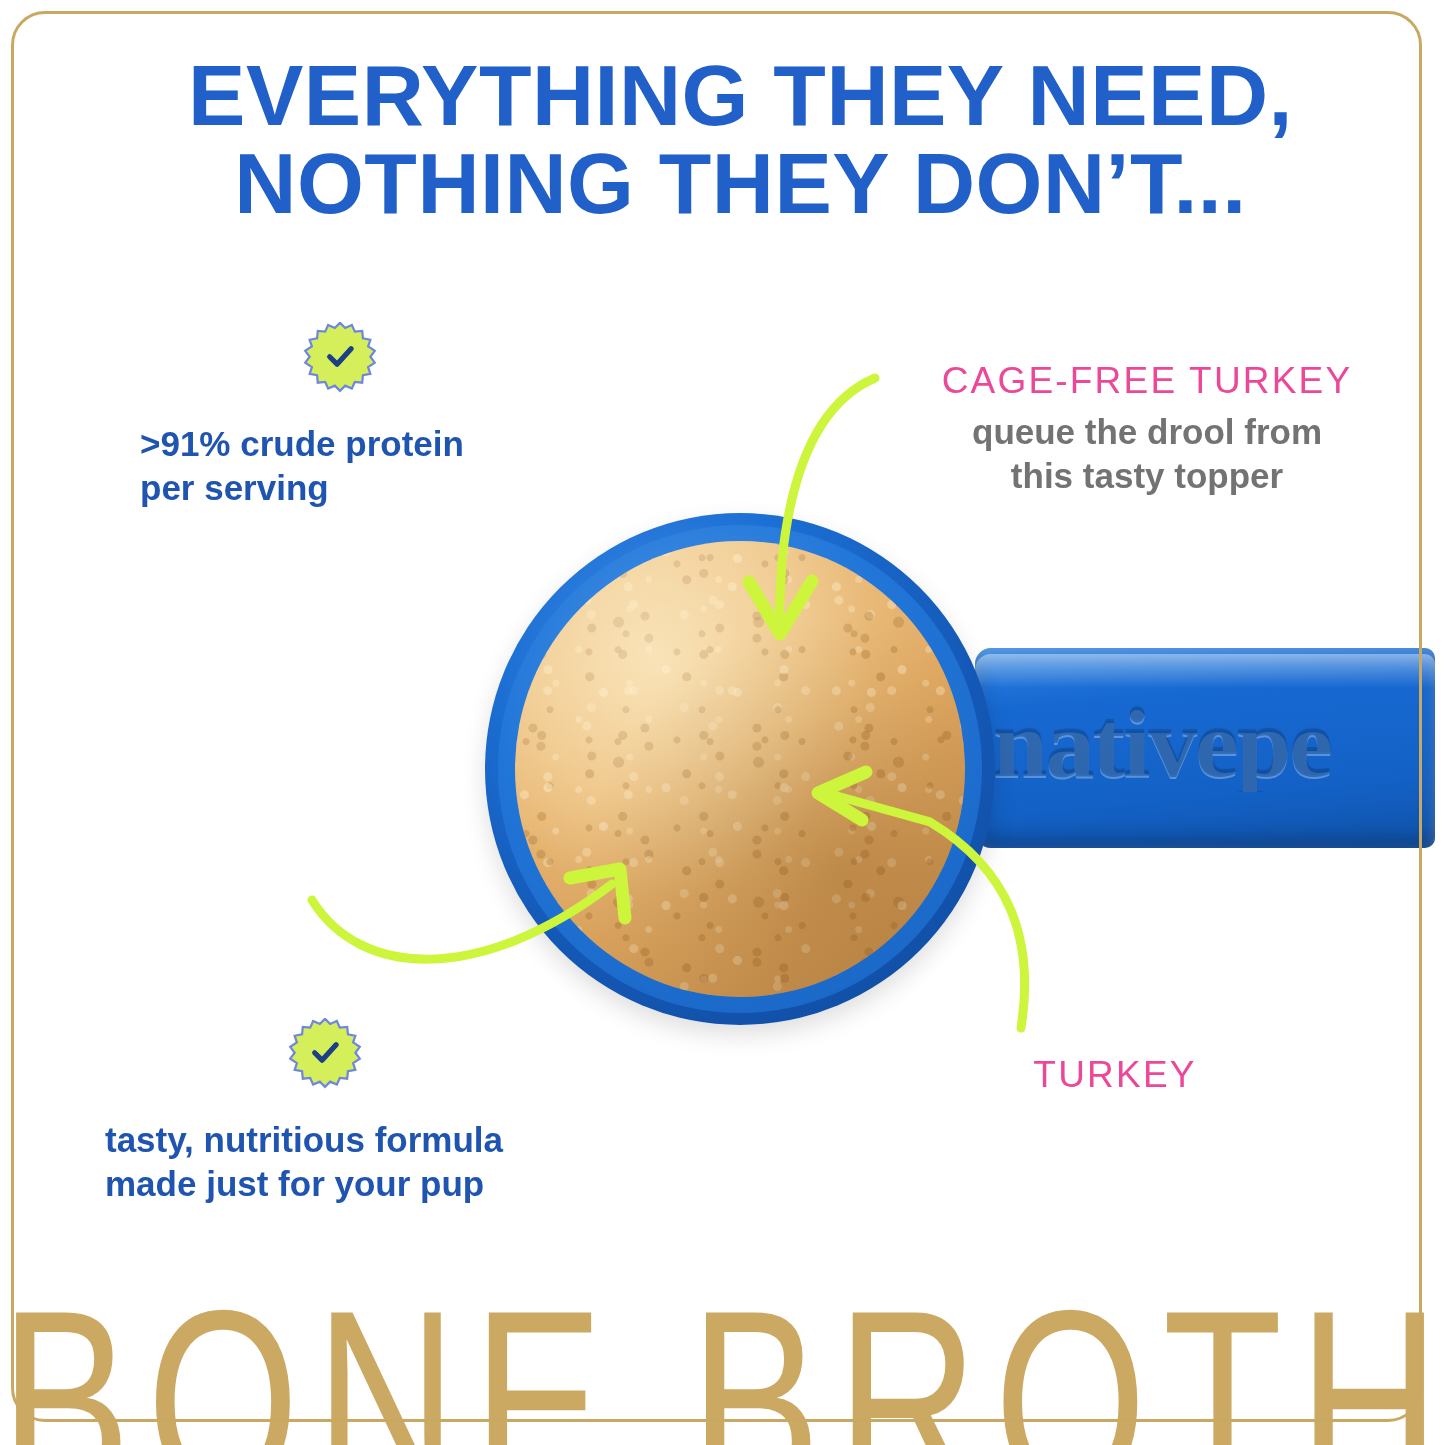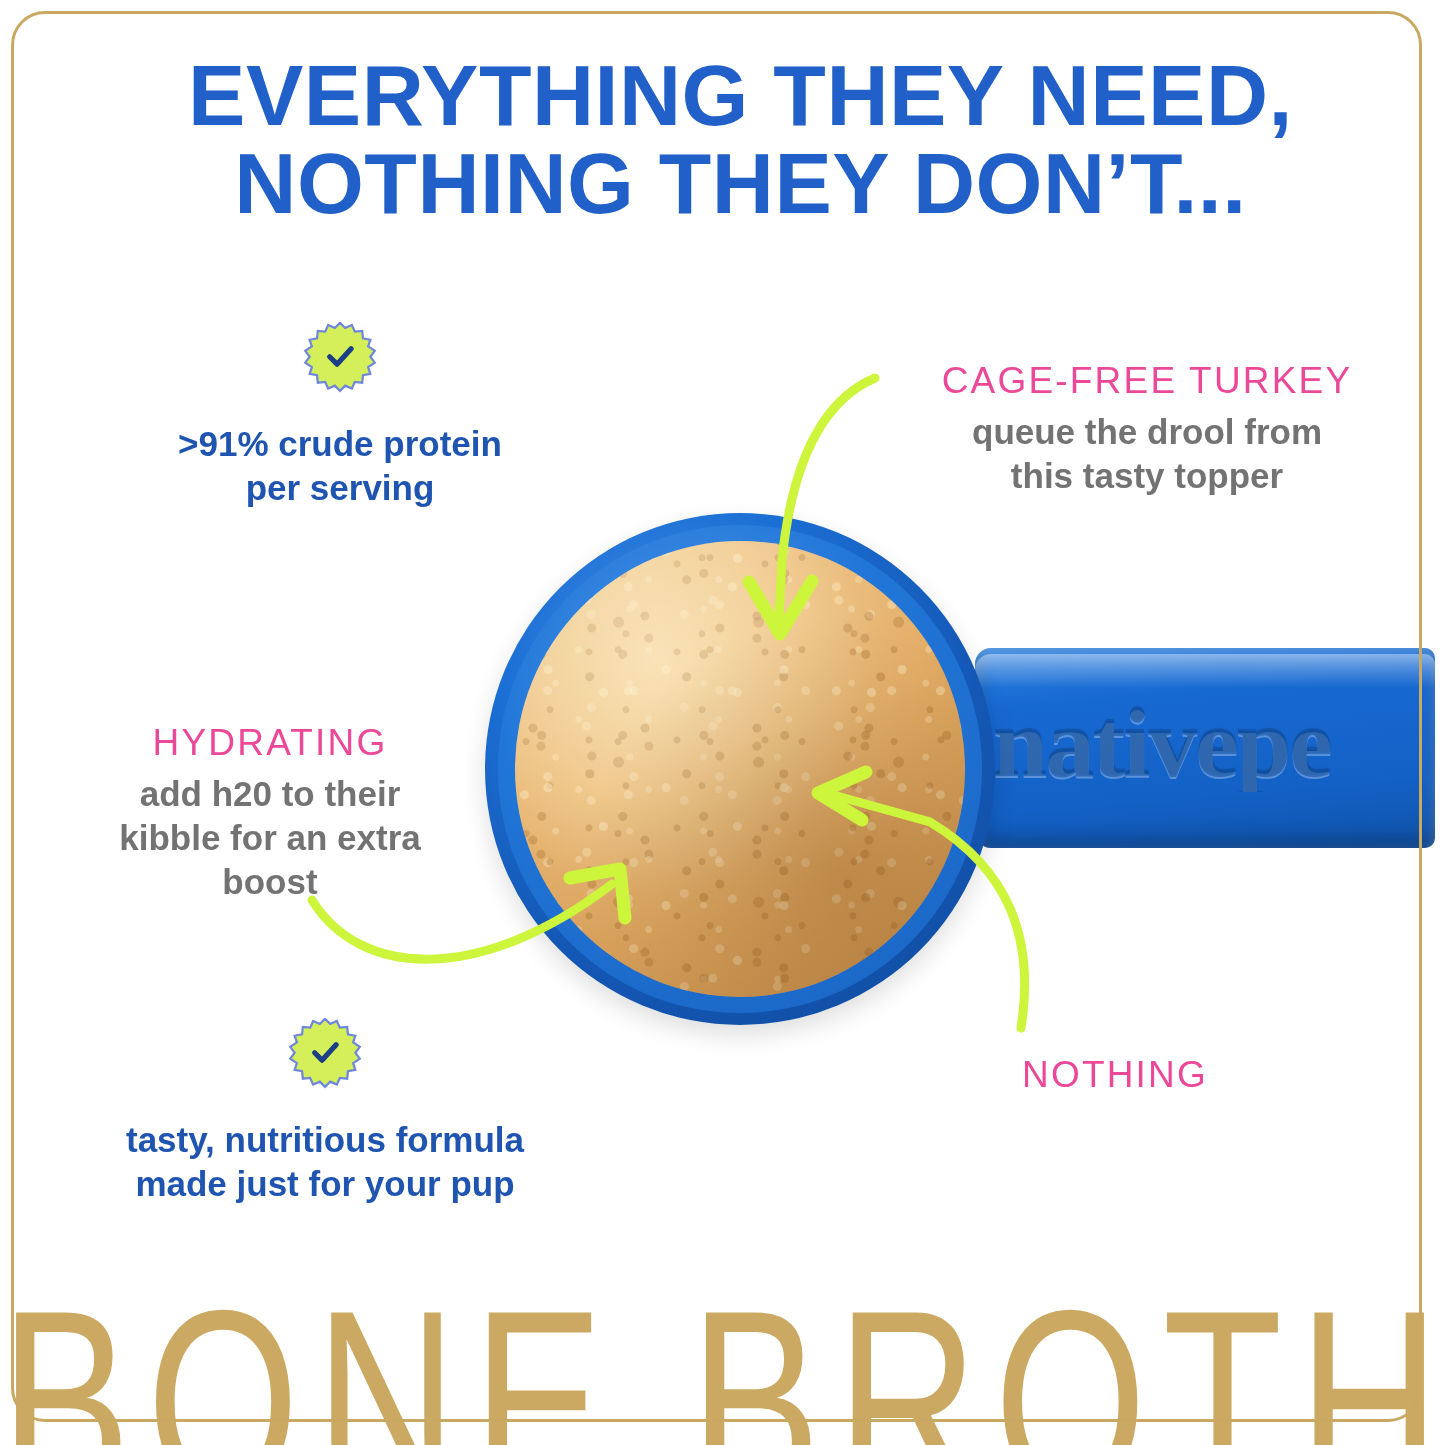--- a/index.html
+++ b/index.html
@@ -174,21 +174,21 @@
   }
   .co-body {
     color: #737373;
     font-size: 35px;
     font-weight: 700;
     line-height: 1.26;
     margin: 0;
     white-space: pre-line;
   }
 
-  .badge-callout { position: absolute; z-index: 20; text-align: center; }
+  .badge-callout { position: absolute; z-index: 20; }
   .badge { width: 74px; height: 74px; display: block; margin: 0 auto 26px auto; }
   .badge-body {
     color: #1f55b0;
     font-size: 35px;
     font-weight: 700;
     line-height: 1.26;
     margin: 0;
     white-space: pre-line;
   }
 
@@ -274,36 +274,30 @@
     <p class="badge-body">&gt;91% crude protein
 per serving</p>
   </div>
 
   <div class="callout" style="left:912px; top:358px; width:470px; text-align:center;">
     <p class="co-title">CAGE-FREE TURKEY</p>
     <p class="co-body">queue the drool from
 this tasty topper</p>
   </div>
 
-  <div class="callout" style="left:75px; top:720px; width:390px; text-align:center;">
-    <p class="co-title">HYDRATING</p>
-    <p class="co-body">add h20 to their
-kibble for an extra
-boost</p>
-  </div>
 
   <div class="badge-callout" style="left:105px; top:1018px; width:440px;">
     <svg class="badge" viewBox="0 0 100 100">
       <polygon points="50,1 57,8 66,4 70,13 80,12 81,22 91,24 88,33 97,39 91,47 97,55 88,61 91,70 81,72 80,82 70,81 66,90 57,86 50,93 43,86 34,90 30,81 20,82 19,72 9,70 12,61 3,55 9,47 3,39 12,33 9,24 19,22 20,12 30,13 34,4 43,8" fill="#d5ef5a" stroke="#6f86dd" stroke-width="3"></polygon>
       <circle cx="50" cy="47" r="33" fill="#d5ef5a"></circle>
       <path d="M36,47 L46,57 L65,36" fill="none" stroke="#1c3f86" stroke-width="7" stroke-linecap="round" stroke-linejoin="round"></path>
     </svg>
     <p class="badge-body">tasty, nutritious formula
 made just for your pup</p>
   </div>
 
   <div class="callout" style="left:905px; top:1052px; width:420px; text-align:center;">
-    <p class="co-title">NOTHING</p>
+    <p class="co-title">TURKEY</p>
   </div>
 
   <div class="wordmark">BONE BROTH</div>
 
 </div>
 
 </body></html>

